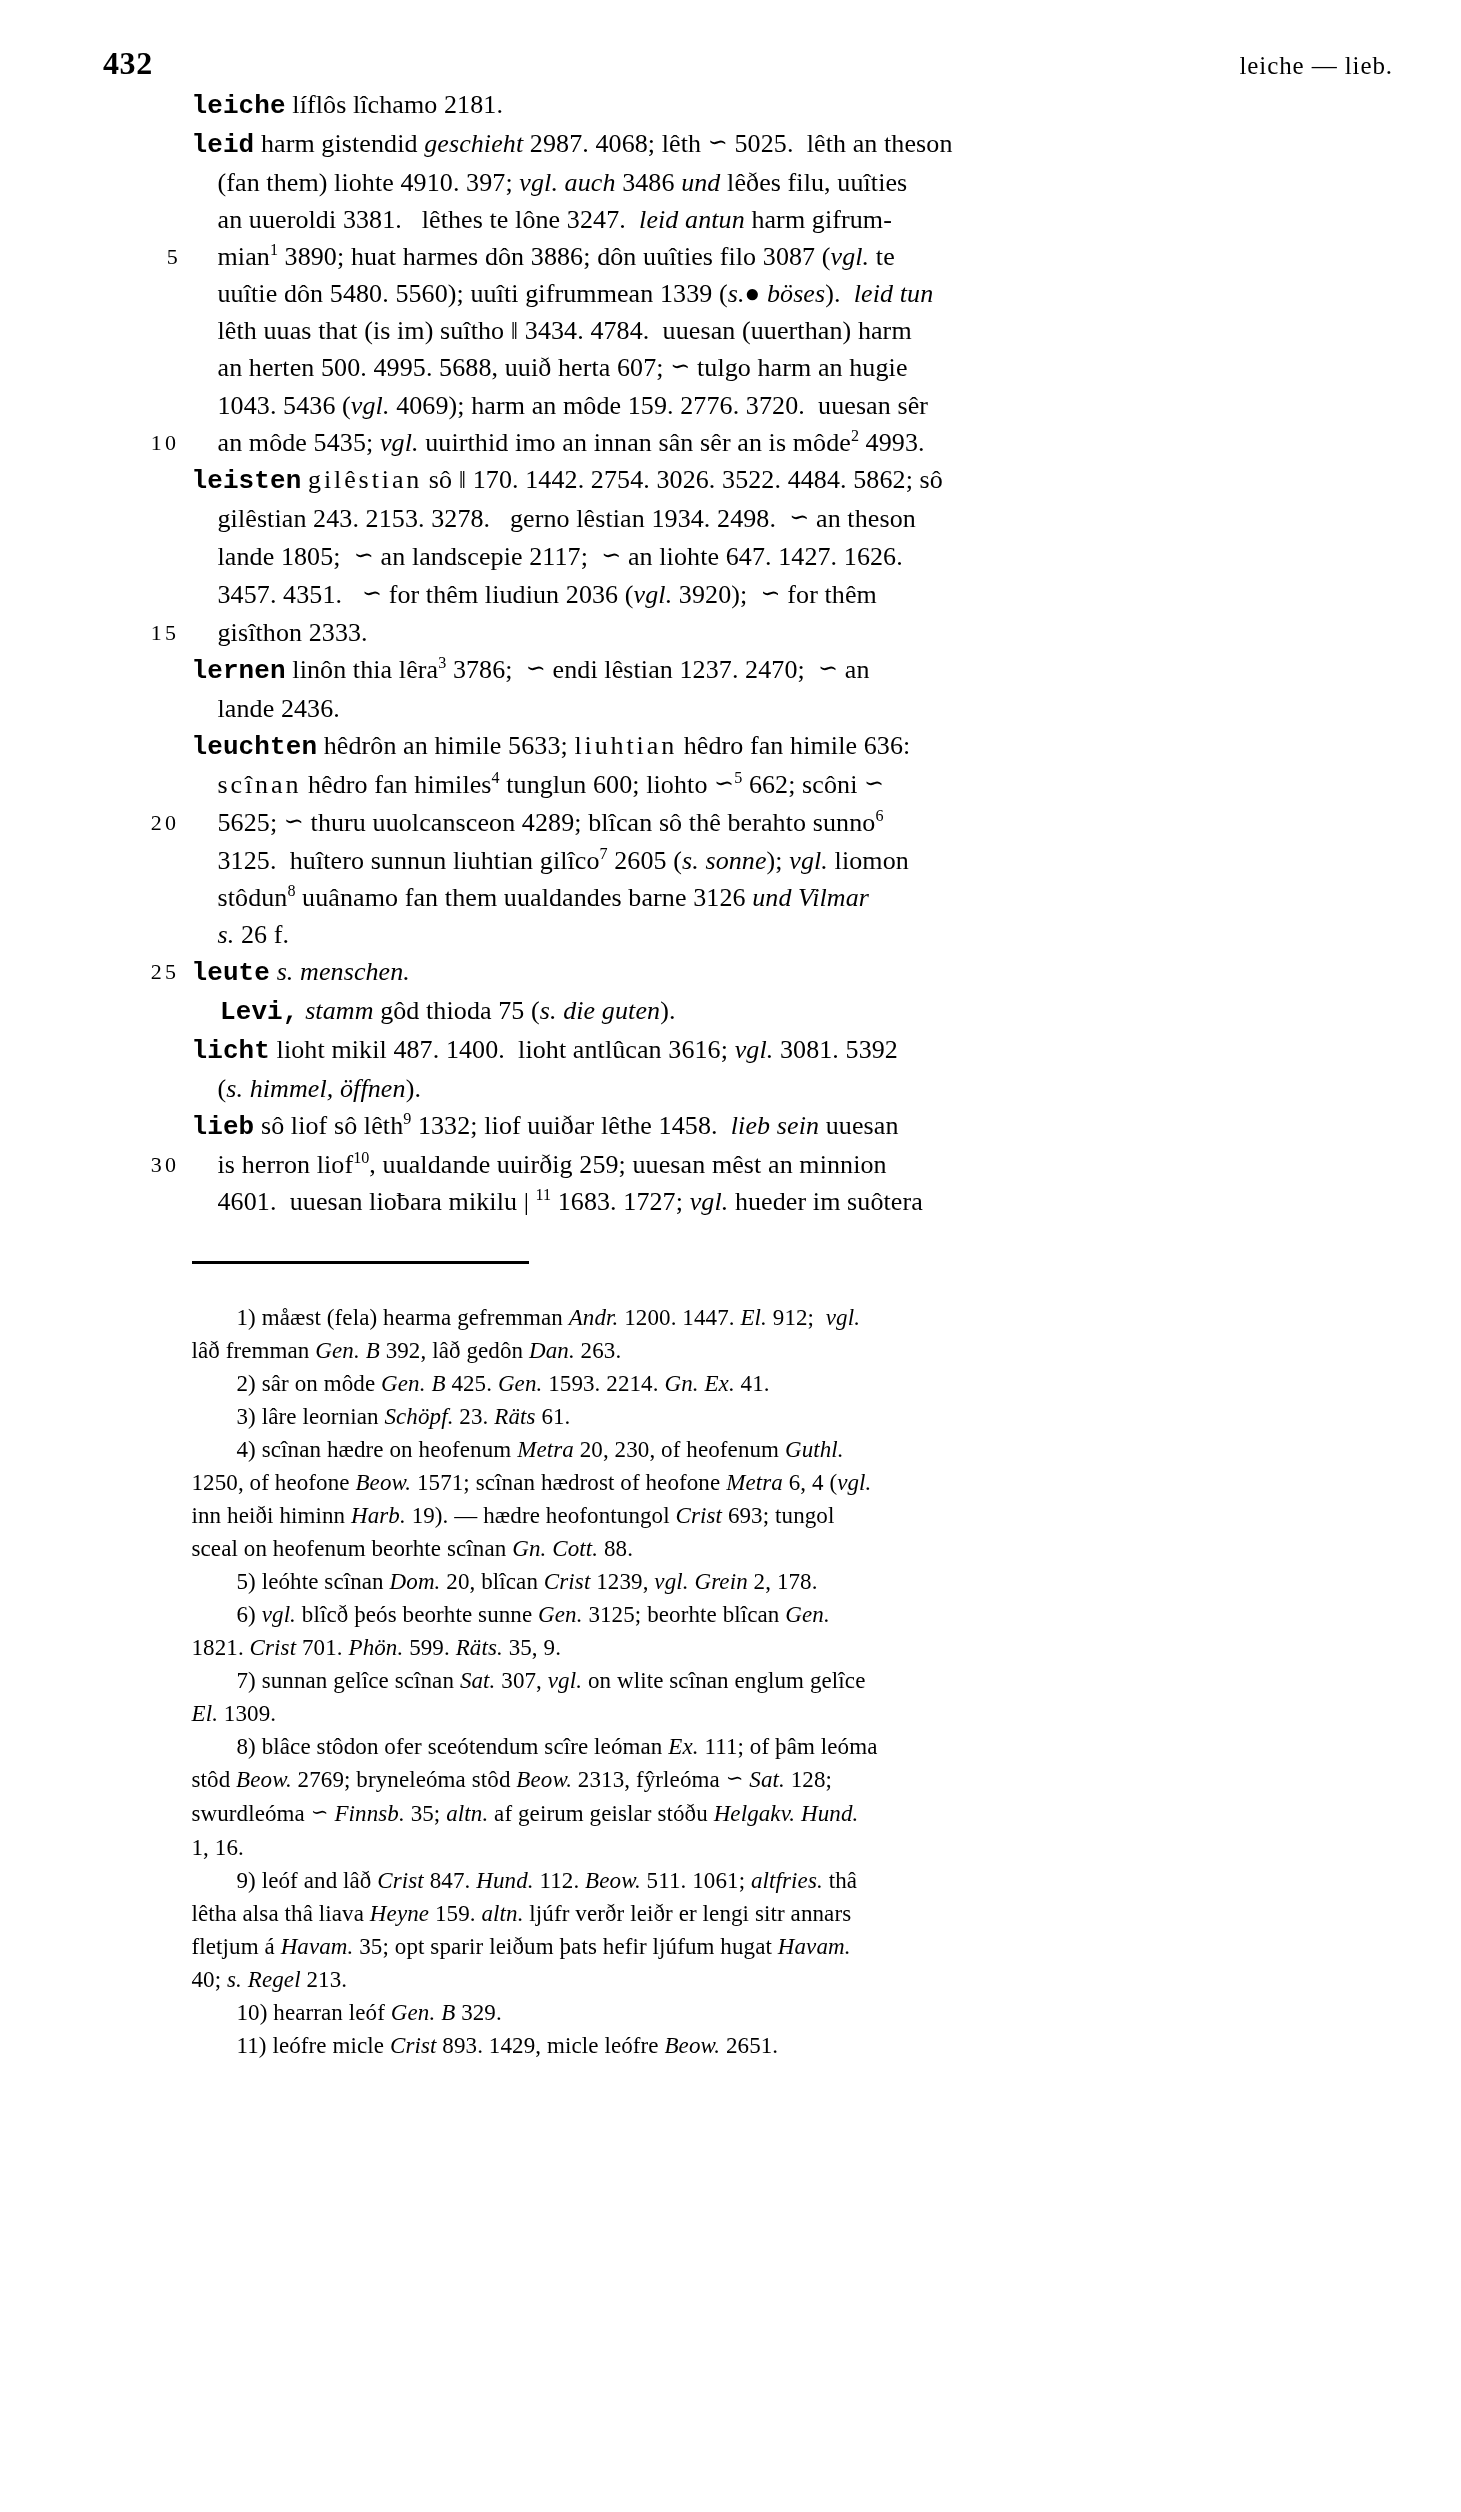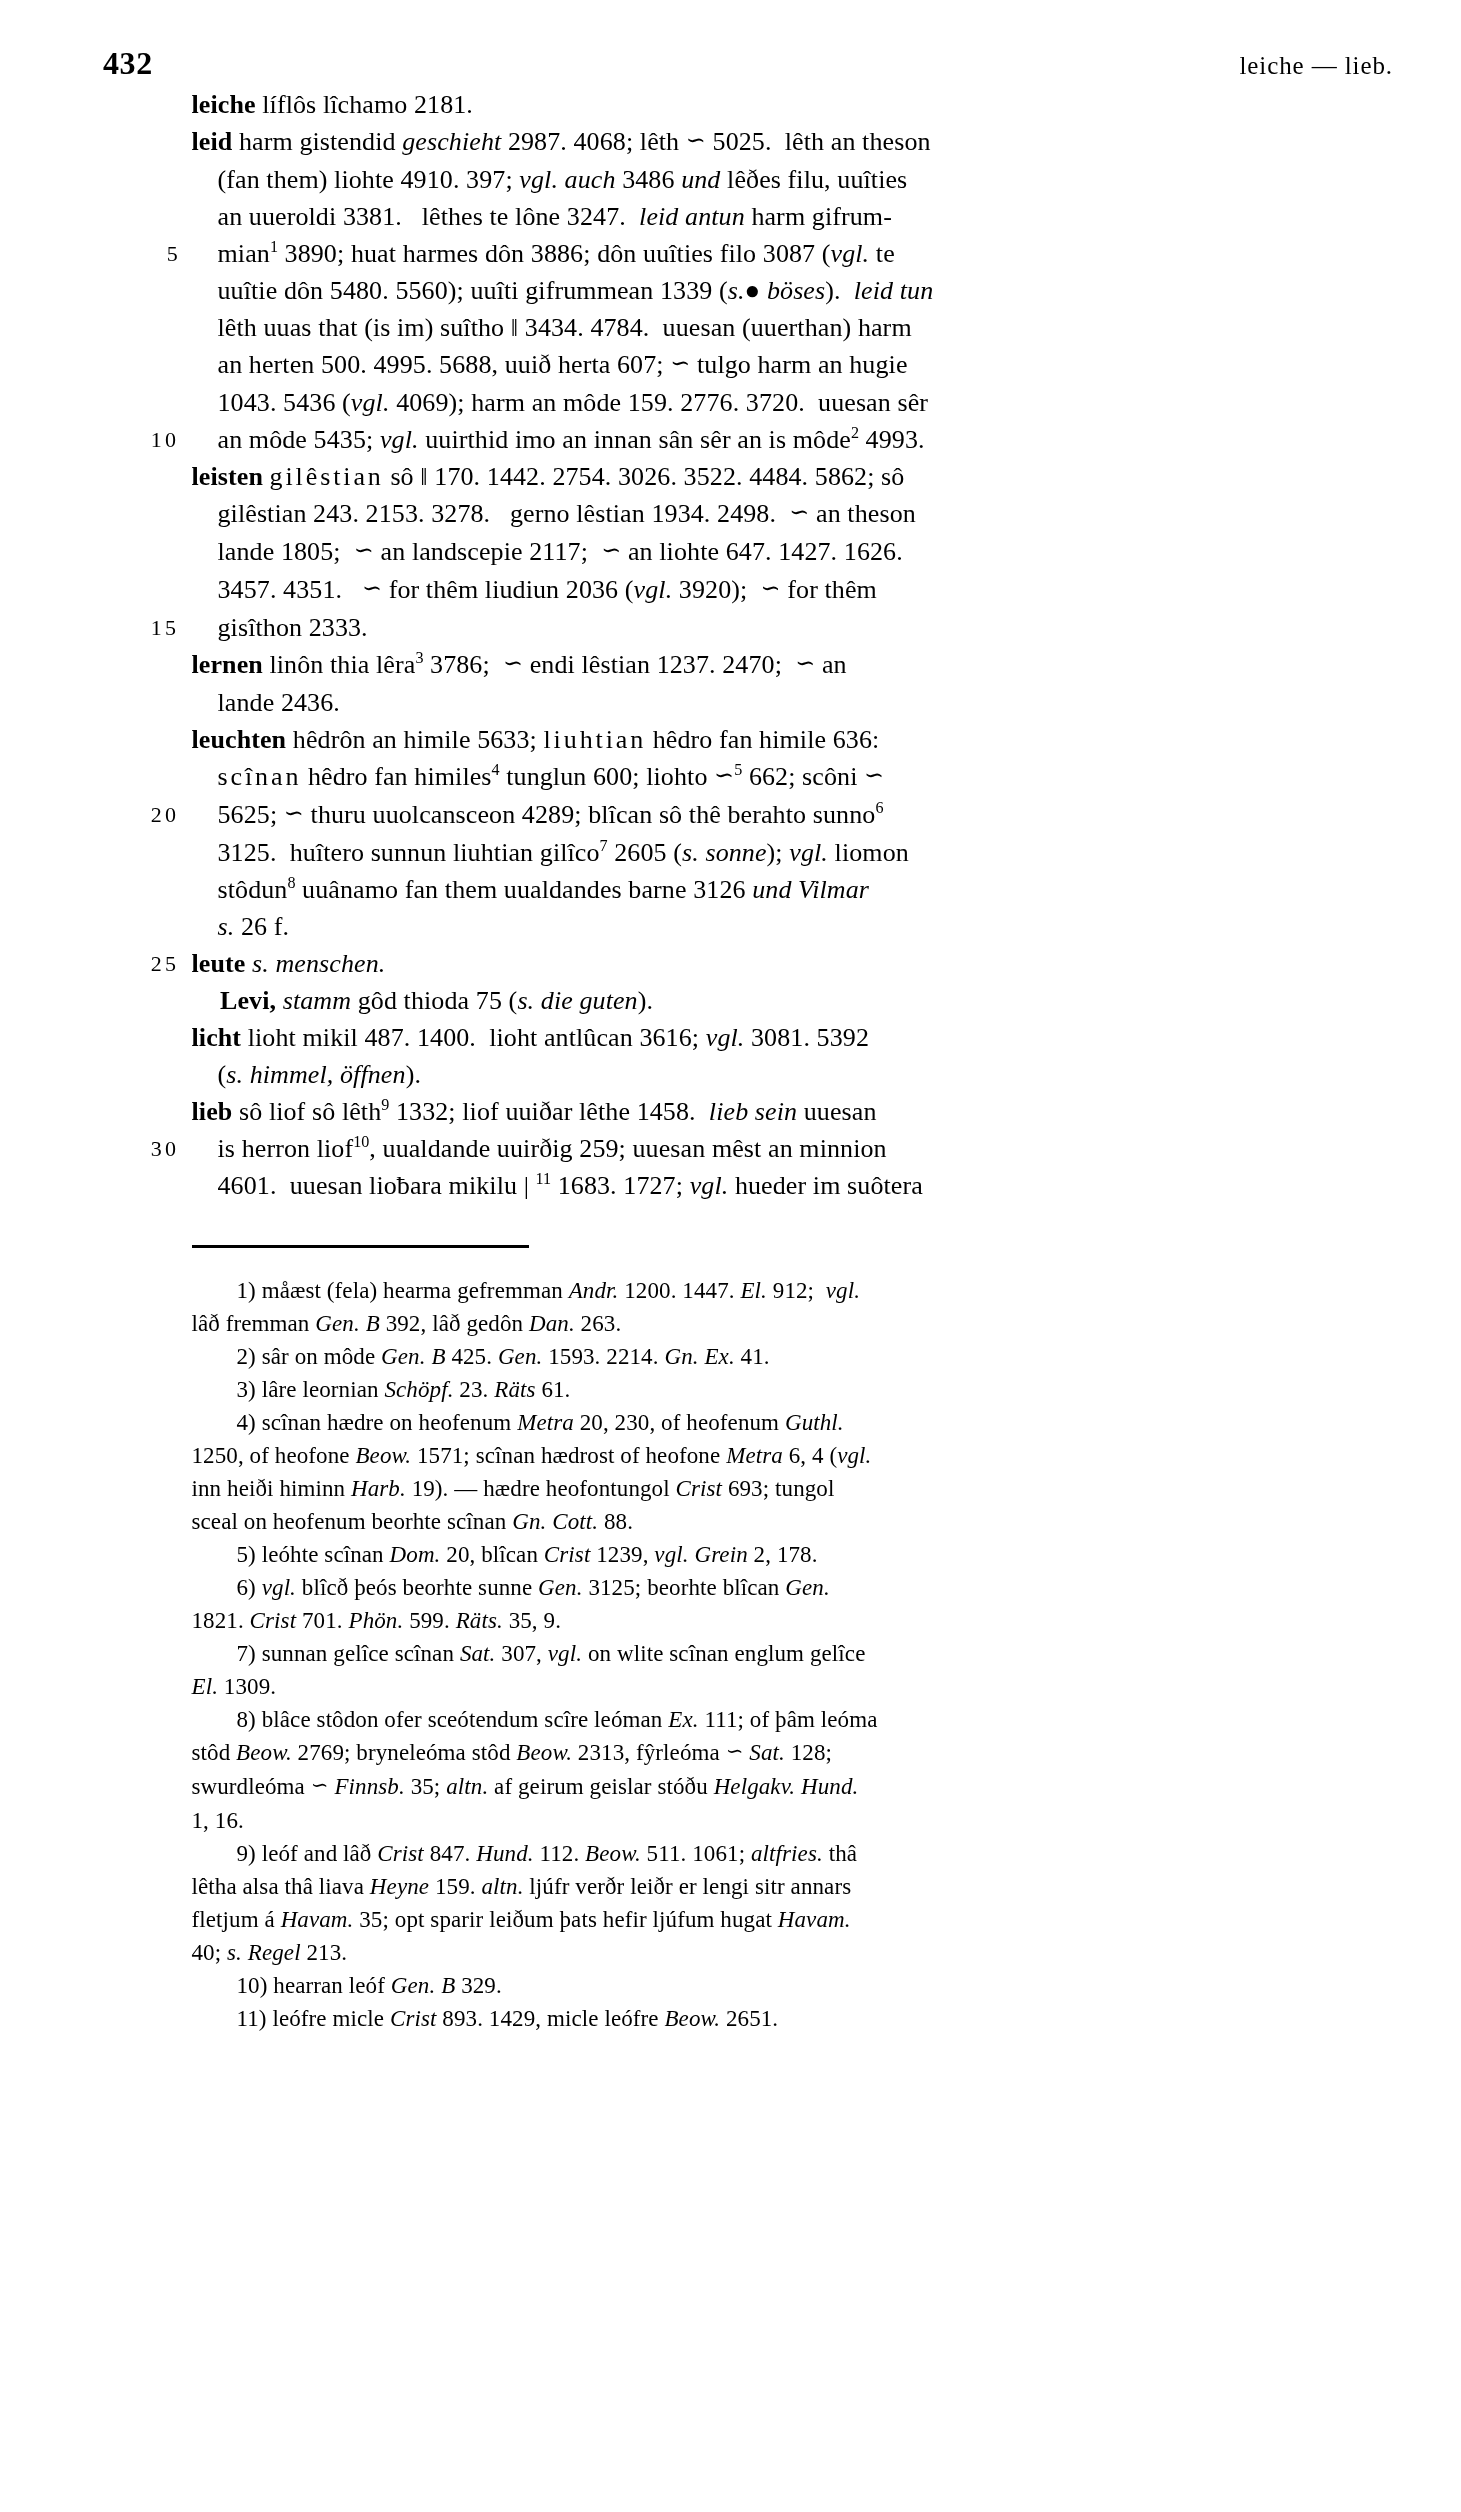--- a/index.html
+++ b/index.html
@@ -69,21 +69,21 @@
     left:-67px;
     top:0;
     width:55px;
     text-align:right;
     font-size:22px;
     line-height:37px;
     letter-spacing:1.7px;
   }
   .lineno.wide { letter-spacing:3.4px; }
 
-  b.hw { font-weight:bold; }
+  b.hw { font-weight:bold;font-family:Liberation Mono, monospace; }
   i { font-style:italic; }
   .sp { letter-spacing:2.9px; }
   sup {
     font-size:0.62em;
     vertical-align:0.62em;
     line-height:0;
     letter-spacing:0;
   }
   .tilde {
     display:inline-block;
@@ -101,21 +101,21 @@
   }
   .fn-rule {
     width:337px;
     height:2.9px;
     background:#000;
   }
 
   
   .notes {
     width:1285px;
-    margin:4px auto;
+    margin:15px auto;
     padding-left:103px;
     padding-top:22px;
     box-sizing:border-box;
   }
   .nline {
     font-size:23px;
     line-height:33px;
     white-space:nowrap;
     letter-spacing:0.1px;
   }

